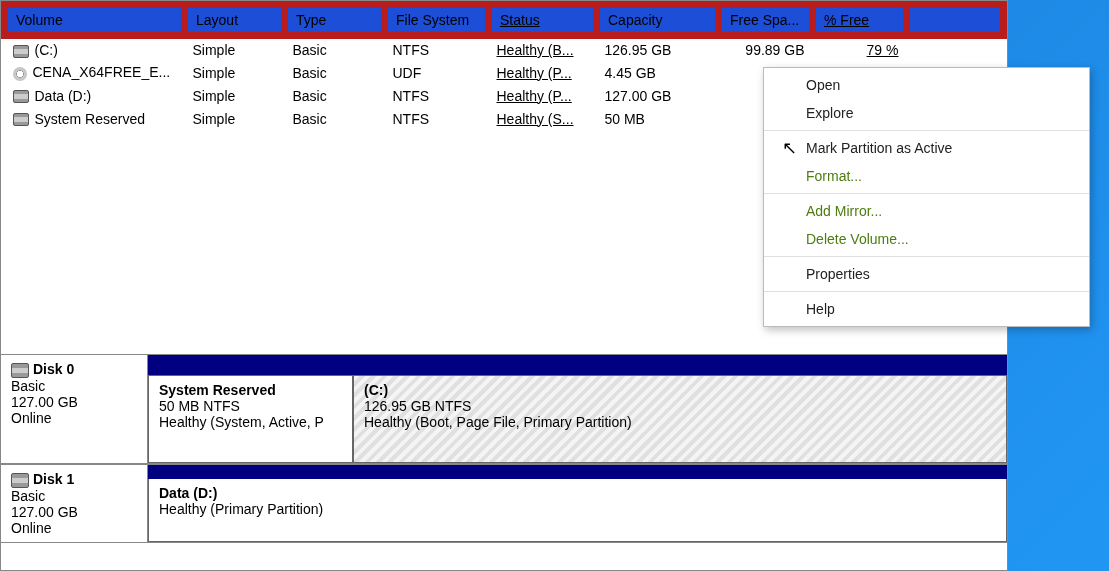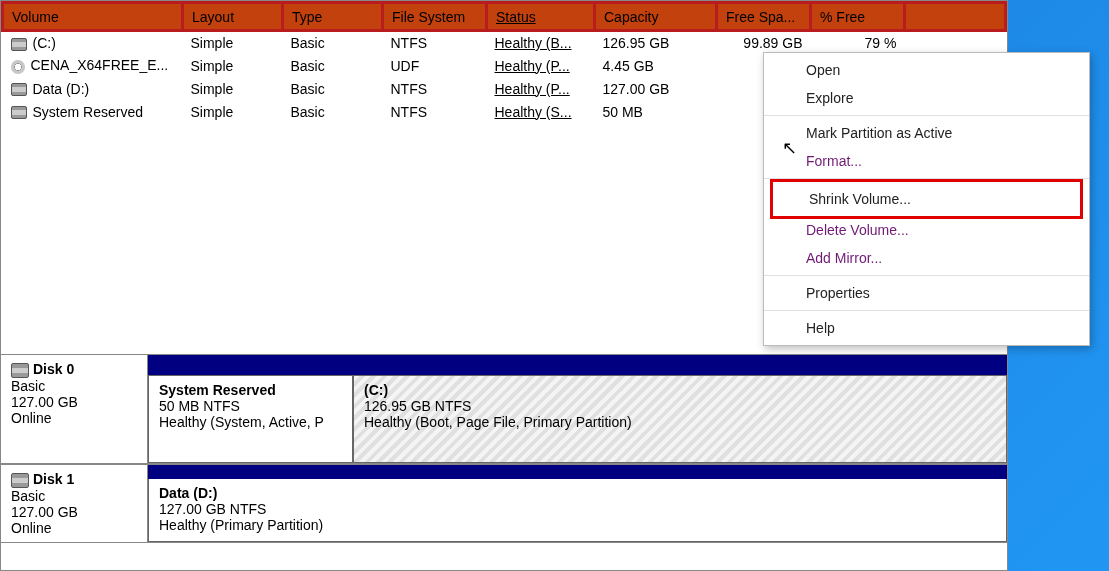--- a/index.html
+++ b/index.html
@@ -1,49 +1,49 @@
 <!DOCTYPE html>
 <html><head>
 <meta charset="utf-8">
 <style>
 * { box-sizing: border-box; margin: 0; padding: 0; font-family: "Segoe UI", Tahoma, sans-serif; font-size: 14px; }
 body { width: 1109px; height: 571px; background: linear-gradient(135deg, #1976d2 0%, #2196f3 100%); overflow: hidden; }
 .window { position: absolute; top: 0; left: 0; width: 1008px; height: 571px; background: #fff; border: 1px solid #888; }
 .volume-list { width: 100%; border-collapse: collapse; }
-.volume-list th { text-align: left; font-weight: normal; padding: 4px 8px; border: 3px solid #b91c1c; background: #c2410c; font-size: 14px; height: 28px; }
+.volume-list th { text-align: left; font-weight: normal; padding: 4px 8px; border: 7px solid #b91c1c; background: #1d4ed8; font-size: 14px; height: 28px; }
 .volume-list td { padding: 3px 8px; font-size: 14px; height: 23px; }
 .col-volume { width: 180px; }
 .col-layout { width: 100px; }
 .col-type { width: 100px; }
 .col-fs { width: 104px; }
 .col-status { width: 108px; text-decoration: underline; }
 .col-capacity { width: 122px; }
 .col-free { width: 94px; text-align: right; }
-.col-pfree { width: 94px; text-align: right; }
+.col-pfree { width: 94px; text-align: right; text-decoration: underline; }
 .drive-icon { display: inline-block; width: 16px; height: 13px; vertical-align: middle; margin-right: 6px; }
 .drive-icon.hdd { background: linear-gradient(#999 0 30%, #ccc 30% 70%, #999 70% 100%); border: 1px solid #555; border-radius: 2px; }
 .drive-icon.cd { background: radial-gradient(circle, #fff 30%, #888 35%, #ccc 40%, #bbb 100%); border-radius: 50%; width: 14px; height: 14px; }
 .upper-pane { height: 354px; overflow: hidden; border-bottom: 1px solid #888; }
 .lower-pane { padding: 0; }
 .disk-block { display: flex; border-bottom: 1px solid #888; }
 .disk-label { width: 147px; padding: 6px 10px; background: #fff; border-right: 1px solid #888; }
 .disk-label .name { font-weight: bold; }
 .disk-icon { display: inline-block; width: 18px; height: 15px; background: linear-gradient(#999 0 30%, #ccc 30% 70%, #999 70% 100%); border: 1px solid #555; border-radius: 2px; vertical-align: middle; margin-right: 4px; }
 .disk-volumes { flex: 1; display: flex; flex-direction: column; }
 .disk-bar { height: 20px; background: #000080; }
 .disk-parts { flex: 1; display: flex; }
 .part { border: 1px solid #666; padding: 6px 10px; min-height: 88px; }
 .part .pname { font-weight: bold; }
 .part.hatched { background-image: repeating-linear-gradient(135deg, #f4f4f4 0 4px, #e0e0e0 4px 8px); }
 .part.sr { width: 205px; }
 .part.c { flex: 1; }
 .part.d { flex: 1; }
-.context-menu { position: absolute; top: 52px; left: 763px; width: 327px; background: #fff; border: 1px solid #bbb; box-shadow: 2px 3px 8px rgba(0,0,0,0.25); padding: 3px 0; }
+.context-menu { position: absolute; top: 67px; left: 763px; width: 327px; background: #fff; border: 1px solid #bbb; box-shadow: 2px 3px 8px rgba(0,0,0,0.25); padding: 3px 0; }
 .ctx-item { padding: 6px 20px 6px 42px; font-size: 14px; color: #222; cursor: default; }
-.ctx-item.disabled { color: #701a75; }
+.ctx-item.disabled { color: #4d7c0f; }
 .ctx-sep { border-top: 1px solid #e0e0e0; margin: 3px 0; }
 .ctx-highlight { border: 3px solid #e00000; margin: -3px 6px; padding: 3px 0; }
 .ctx-highlight .ctx-item { margin: 0; padding: 6px 20px 6px 36px; }
 .cursor { position: absolute; top: 137px; left: 782px; font-size: 18px; }
 .disk1 { border-top: 1px solid #888; justify-content: center; }
 .disk1 .disk-bar { height: 14px; }
 .disk1 .part { min-height: 60px; border-top: none; }
 .scrollarea { height: auto; }
 .disk-block.disk1 .disk-label { padding-top: 6px; }
 </style>
@@ -147,41 +147,37 @@
         <div class="name"><span class="disk-icon"></span><span>Disk 1</span></div>
         <div>Basic</div>
         <div>127.00 GB</div>
         <div>Online</div>
       </div>
       <div class="disk-volumes">
         <div class="disk-bar"></div>
         <div class="disk-parts">
           <div class="part d">
             <div class="pname">Data  (D:)</div>
-            <div>127.00 GB NTFS</div>
             <div>Healthy (Primary Partition)</div>
           </div>
         </div>
       </div>
     </div>
 
   </div>
 </div>
 
 <div class="context-menu">
   <div class="ctx-item">Open</div>
   <div class="ctx-item">Explore</div>
   <div class="ctx-sep"></div>
   <div class="ctx-item">Mark Partition as Active</div>
   <div class="ctx-item disabled">Format...</div>
   <div class="ctx-sep"></div>
-  <div class="ctx-highlight">
-    <div class="ctx-item">Shrink Volume...</div>
-  </div>
+  <div class="ctx-item disabled">Add Mirror...</div>
   <div class="ctx-item disabled">Delete Volume...</div>
-  <div class="ctx-item disabled">Add Mirror...</div>
   <div class="ctx-sep"></div>
   <div class="ctx-item">Properties</div>
   <div class="ctx-sep"></div>
   <div class="ctx-item">Help</div>
 </div>
 
 <div class="cursor">↖</div>
 
 </body></html>

